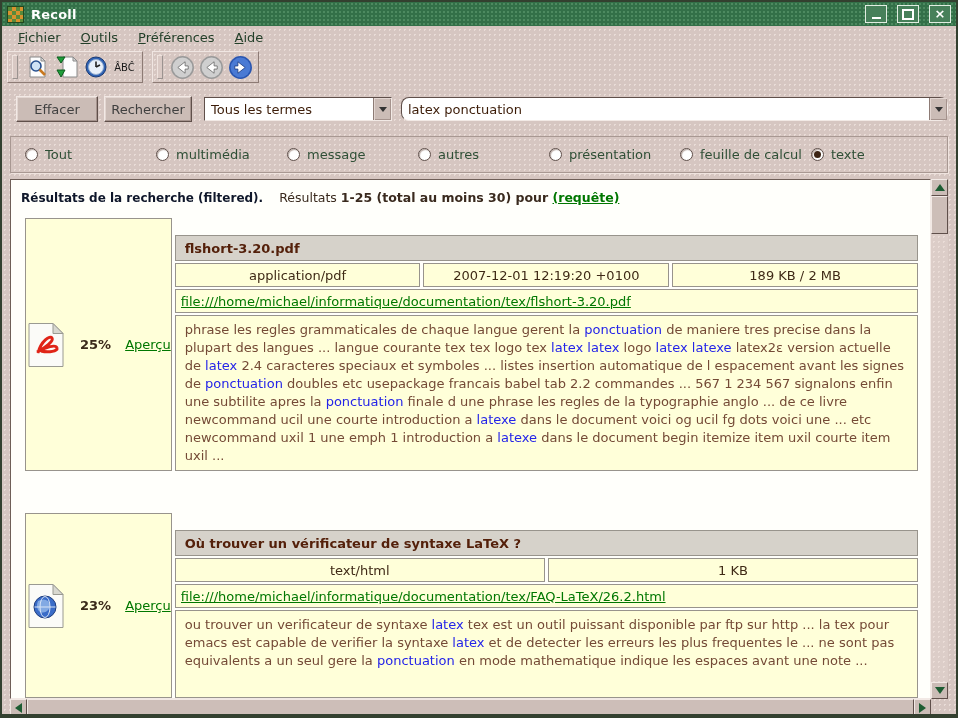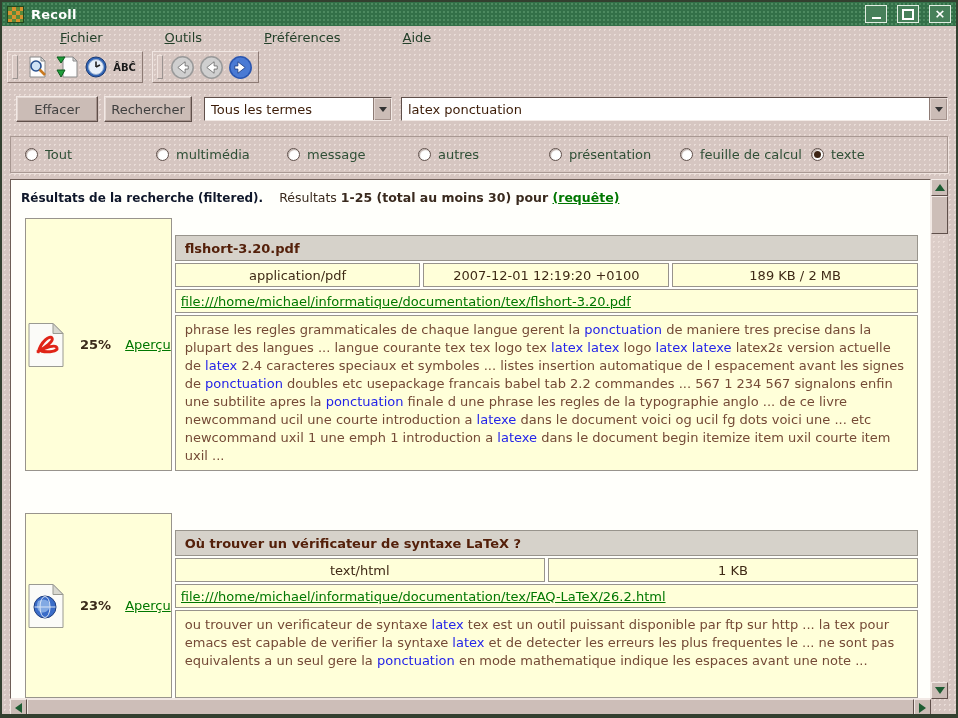--- a/index.html
+++ b/index.html
@@ -21,42 +21,42 @@
     background:repeating-conic-gradient(#d8922e 0% 25%, #5a8a3a 25% 50%);background-size:8px 8px;}
   .title-text{color:#ffffff;font-weight:bold;flex:1;letter-spacing:.2px;}
   .winbtn{width:20px;height:16px;margin-left:3px;background:#47805a;border:1px solid #e2ede2;
     display:flex;align-items:center;justify-content:center;cursor:default;}
   .g-min{width:9px;height:8px;border-bottom:2px solid #fff;}
   .g-max{width:8px;height:7px;border:2px solid #fff;}
   .g-close{color:#fff;font-weight:bold;font-size:13px;line-height:10px;}
   
   .menubar{flex:0 0 22px;display:flex;align-items:center;padding:0 10px;gap:8px;color:#24402a;}
   .menu-item{padding:1px 6px;cursor:default;}
-  .fl{display:inline-block;margin-left:42px;}
+  .fl{display:inline-block;}
   .fl::first-letter{text-decoration:underline;}
   
   .toolbar{flex:0 0 34px;display:flex;align-items:center;gap:9px;padding:2px 5px;}
   .toolgroup{display:flex;align-items:center;gap:2px;padding:2px 4px;
     border:1px solid;border-color:#f0e6e2 #8d7b75 #8d7b75 #f0e6e2;}
   .handle{width:4px;height:22px;border:1px outset #efe3de;margin-right:4px;background:#d9c9c4;}
   .toolbtn{width:27px;height:26px;display:flex;align-items:center;justify-content:center;cursor:default;}
-  .abc{font-size:10px;font-weight:bold;color:#1a1a1a;letter-spacing:0;}
+  .abc{font-size:10px;font-weight:normal;color:#1a1a1a;letter-spacing:0;}
   
   .searchrow{flex:0 0 38px;display:flex;align-items:center;padding:4px 8px 8px 14px;}
   .btn{height:26px;box-sizing:border-box;background:#cbbcb6;color:#404040;
     border:1px solid;border-color:#f2e9e5 #5f4f4a #5f4f4a #f2e9e5;
     box-shadow:inset -1px -1px 0 #a5938d, inset 1px 1px 0 #e3d6d1;
     display:flex;align-items:center;justify-content:center;padding:0 15px;cursor:default;}
   .btn-clear{width:82px;margin-right:6px;}
   .btn-search{width:88px;margin-right:12px;}
   .combo{height:24px;box-sizing:border-box;background:#ffffff;
     border:1px solid;border-color:#5f4f4a #f2e9e5 #f2e9e5 #5f4f4a;
     display:flex;align-items:stretch;}
   .combo-mode{width:188px;margin-right:9px;}
-  .combo-query{flex:1;}
+  .combo-query{flex:1;border-radius:8px;}
   .combo-text{flex:1;display:flex;align-items:center;padding:0 6px;color:#3c1c08;white-space:nowrap;overflow:hidden;}
   .combo-btn{width:17px;background:#cbbcb6;border-left:1px solid #8d7b75;
     box-shadow:inset 1px 1px 0 #e3d6d1, inset -1px -1px 0 #a5938d;
     display:flex;align-items:center;justify-content:center;cursor:default;}
   .tri-down{width:0;height:0;border:4px solid transparent;border-top:5px solid #333;margin-top:5px;}
   
   .filterbox{margin:0 8px 6px;border:1px solid #a89892;box-shadow:1px 1px 0 #efe3de;
     padding:10px 0 10px 14px;display:flex;align-items:center;}
   .radio-opt{display:flex;align-items:center;gap:7px;width:131px;color:#2f4f36;cursor:default;text-align:center;}
   .radio-opt:last-child{width:auto;}

